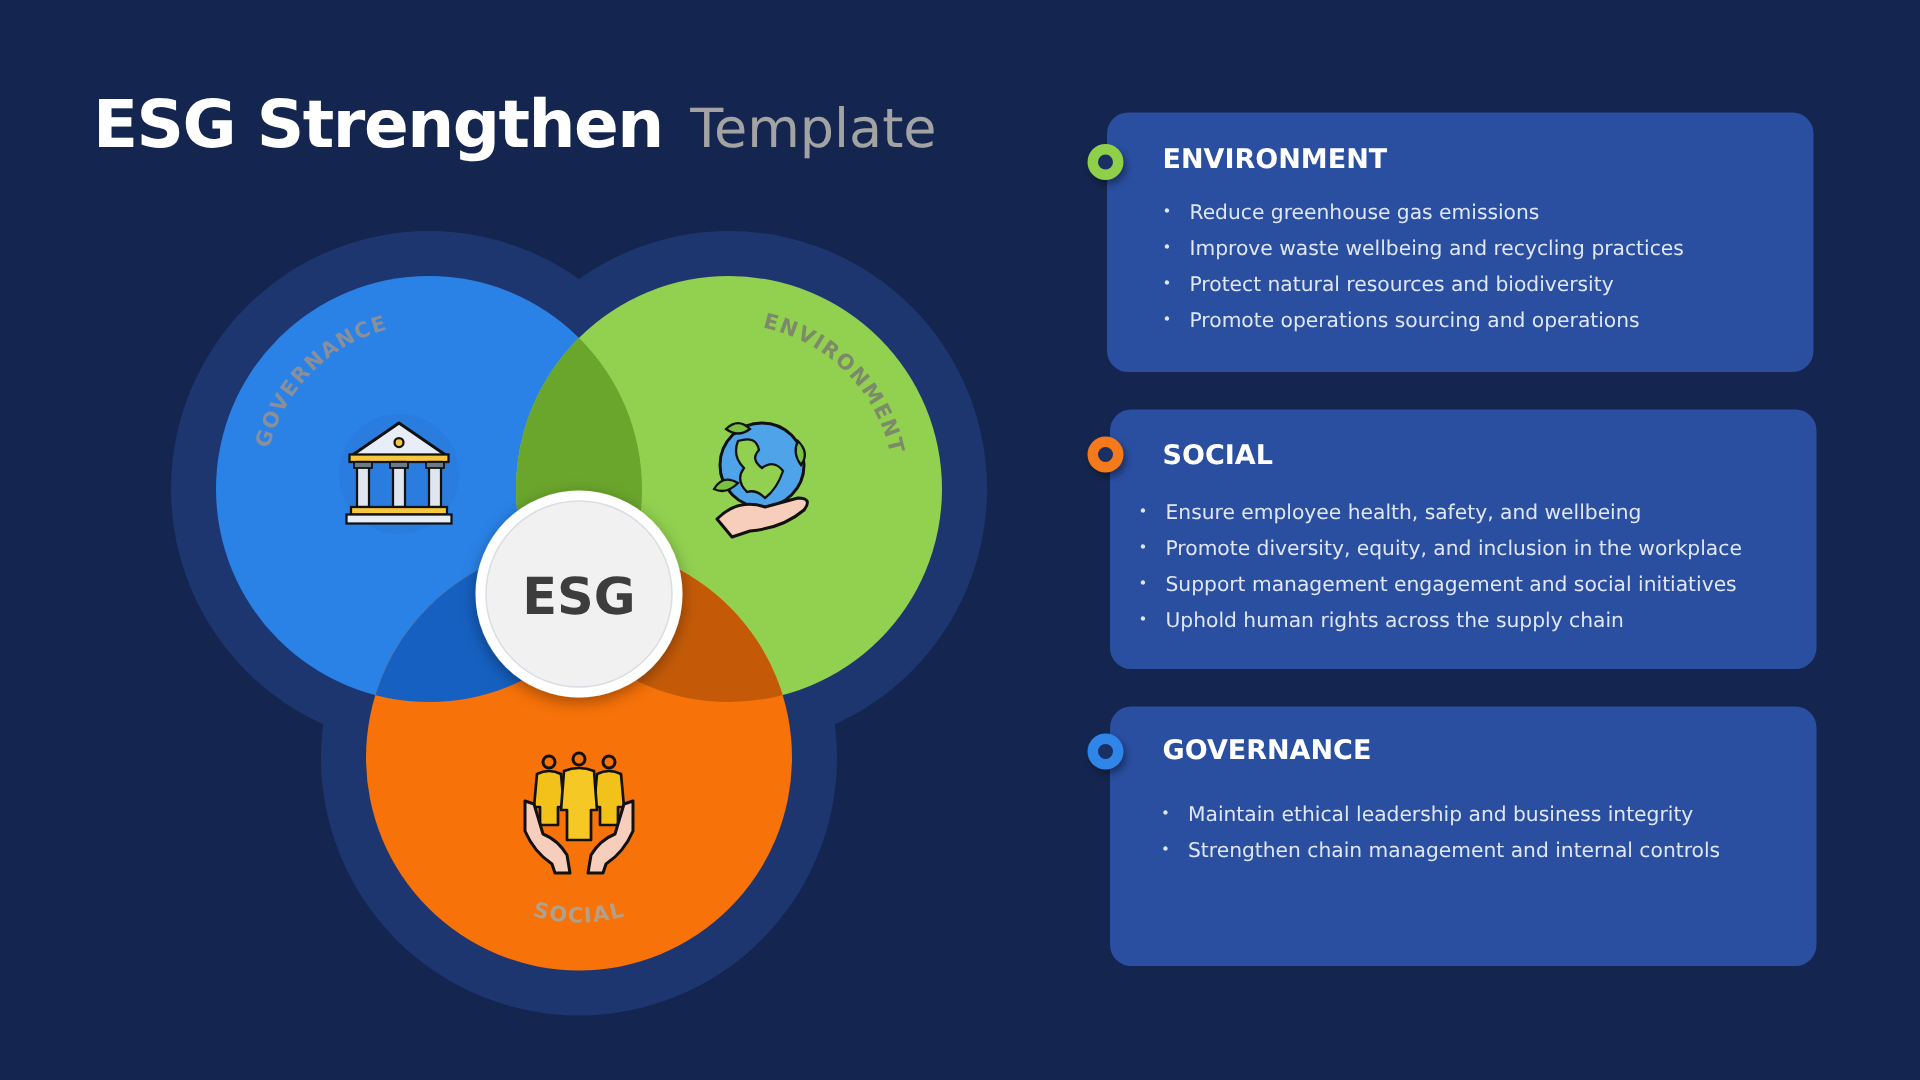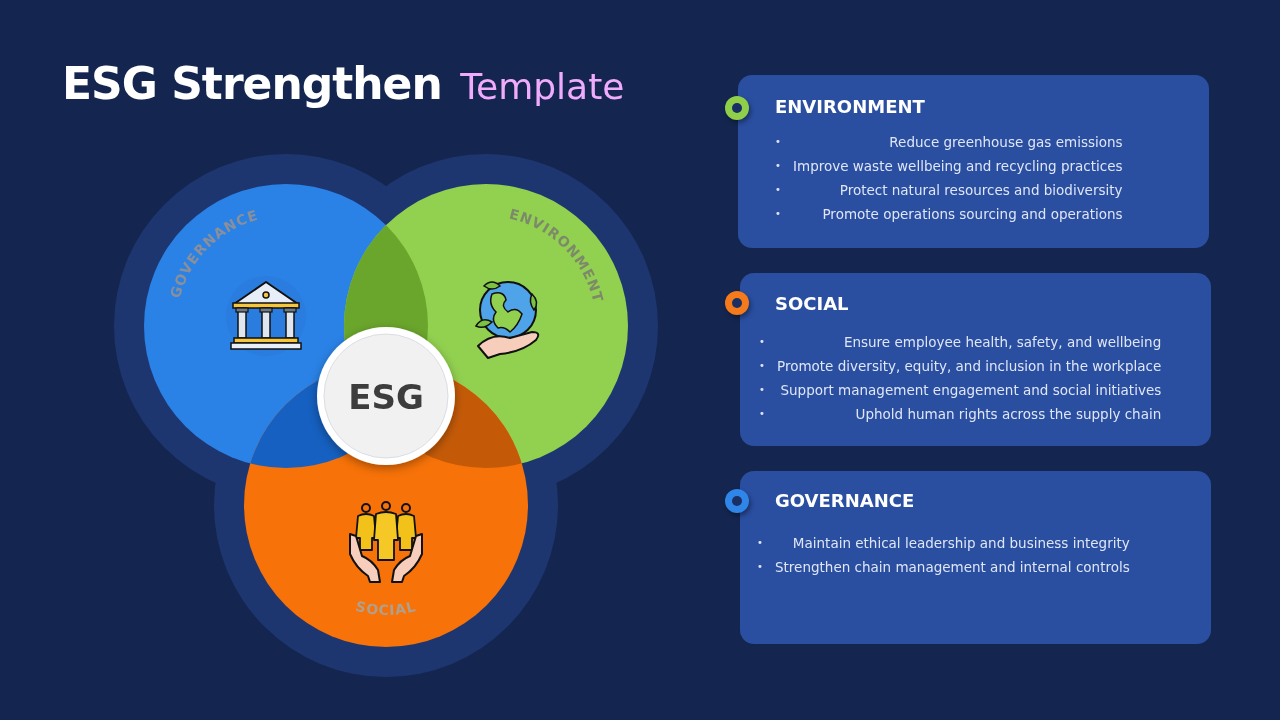--- a/index.html
+++ b/index.html
@@ -7,39 +7,39 @@
     width:1280px; height:720px; overflow:hidden; position:relative;
     background:#14264f;
     font-family:"Liberation Sans", sans-serif;
   }
   .title {
     position:absolute; left:62px; top:58px; margin:0;
     font-family:"DejaVu Sans", sans-serif;
     font-size:44px; font-weight:bold; color:#ffffff; letter-spacing:-1px;
     white-space:nowrap;
   }
-  .title .sub { font-weight:normal; color:#f0abfc; font-size:36px; letter-spacing:0; margin-left:4px; }
+  .title .sub { font-weight:normal; color:#a3a3a3; font-size:36px; letter-spacing:0; margin-left:4px; }
   #venn { position:absolute; left:0; top:0; }
   .card {
     position:absolute; width:471px; height:173px;
     background:#2a4ea0; border-radius:14px;
   }
   .marker {
     position:absolute; left:-13px; top:21px; width:24px; height:24px; border-radius:50%;
     box-shadow:2px 3px 4px rgba(0,0,0,0.35);
   }
   .marker::after {
     content:""; position:absolute; left:7px; top:7px; width:10px; height:10px; border-radius:50%;
     background:#1a2f63;
   }
   .card h3 {
     position:absolute; left:37px; top:21px; margin:0;
     font-family:"DejaVu Sans", sans-serif; font-weight:bold; font-size:18px; color:#ffffff;
   }
-  .card ul { position:absolute; left:37px; margin:0; padding:0; list-style:none;text-align:right; }
+  .card ul { position:absolute; left:37px; margin:0; padding:0; list-style:none; }
   .card li {
     position:relative; padding-left:18px; height:24px; line-height:24px;
     font-family:"DejaVu Sans", sans-serif; font-size:13.5px; color:#dfe6f6; white-space:nowrap;
   }
   .card li::before { content:"•"; position:absolute; left:0; top:0; font-size:10px; color:#dfe6f6; }
 </style>
 </head>
 <body>
 
 <h1 class="title"><span>ESG Strengthen</span> <span class="sub">Template</span></h1>
@@ -151,17 +151,17 @@
     <li>Ensure employee health, safety, and wellbeing</li>
     <li>Promote diversity, equity, and inclusion in the workplace</li>
     <li>Support management engagement and social initiatives</li>
     <li>Uphold human rights across the supply chain</li>
   </ul>
 </div>
 
 <div class="card" style="left:740px; top:471px;">
   <div class="marker" style="background:#2f86e8; left:-15px; top:18px;"></div>
   <h3 style="left:35px; top:19px;">GOVERNANCE</h3>
-  <ul style="top:60px; left:17px;">
+  <ul style="top:60px; left:34px;">
     <li>Maintain ethical leadership and business integrity</li>
     <li>Strengthen chain management and internal controls</li>
   </ul>
 </div>
 
 </body></html>

